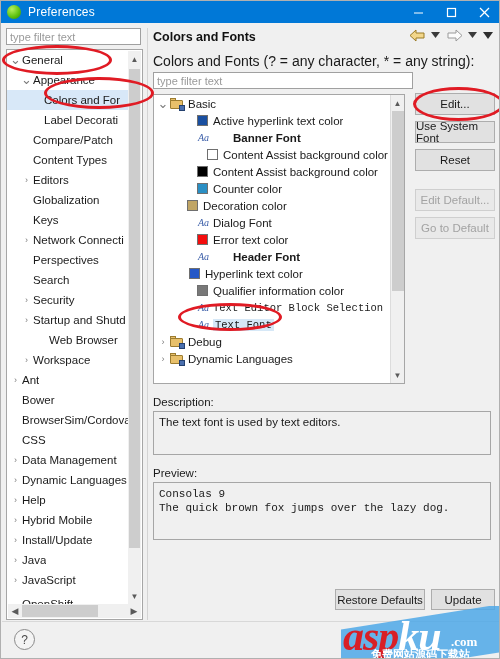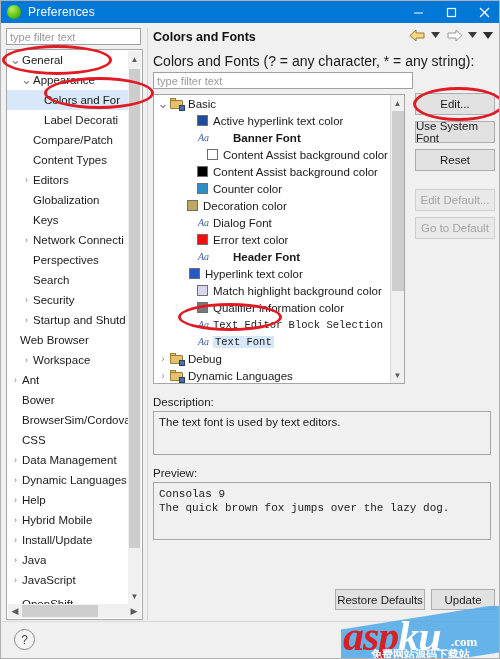--- a/index.html
+++ b/index.html
@@ -472,21 +472,21 @@
             <span class="lt-label">Search</span>
           </div>
           <div class="lt-row" style="padding-left: 13px;">
             <span class="lt-arrow">›</span>
             <span class="lt-label">Security</span>
           </div>
           <div class="lt-row" style="padding-left: 13px;">
             <span class="lt-arrow">›</span>
             <span class="lt-label">Startup and Shutd</span>
           </div>
-          <div class="lt-row" style="padding-left: 0;">
+          <div class="lt-row" style="padding-left: 29px;">
             <span class="lt-arrow"></span>
             <span class="lt-label">Web Browser</span>
           </div>
           <div class="lt-row" style="padding-left: 13px;">
             <span class="lt-arrow">›</span>
             <span class="lt-label">Workspace</span>
           </div>
           <div class="lt-row" style="padding-left: 2px;">
             <span class="lt-arrow">›</span>
             <span class="lt-label">Ant</span>
@@ -625,26 +625,20 @@
           </div>
           <div class="ft-row" style="padding-left: 2px;">
             <span class="ft-arrow"></span>
             <span class="ft-indent"></span>
             <span class="ft-swatch" style="background: rgb(37, 88, 200);"></span>
             <span class="ft-label">Hyperlink text color</span>
           </div>
           <div class="ft-row" style="padding-left: 10px;">
             <span class="ft-arrow"></span>
             <span class="ft-indent"></span>
-            <span class="ft-swatch" style="background: rgb(215, 215, 238);"></span>
-            <span class="ft-label">Match highlight background color</span>
-          </div>
-          <div class="ft-row" style="padding-left: 10px;">
-            <span class="ft-arrow"></span>
-            <span class="ft-indent"></span>
             <span class="ft-swatch" style="background: rgb(120, 120, 120);"></span>
             <span class="ft-label">Qualifier information color</span>
           </div>
           <div class="ft-row" style="padding-left: 10px;">
             <span class="ft-arrow"></span>
             <span class="ft-indent"></span>
             <span class="ft-aa">Aa</span>
             <span class="ft-label mono">Text Editor Block Selection Font</span>
           </div>
           <div class="ft-row sel" style="padding-left: 10px;">

